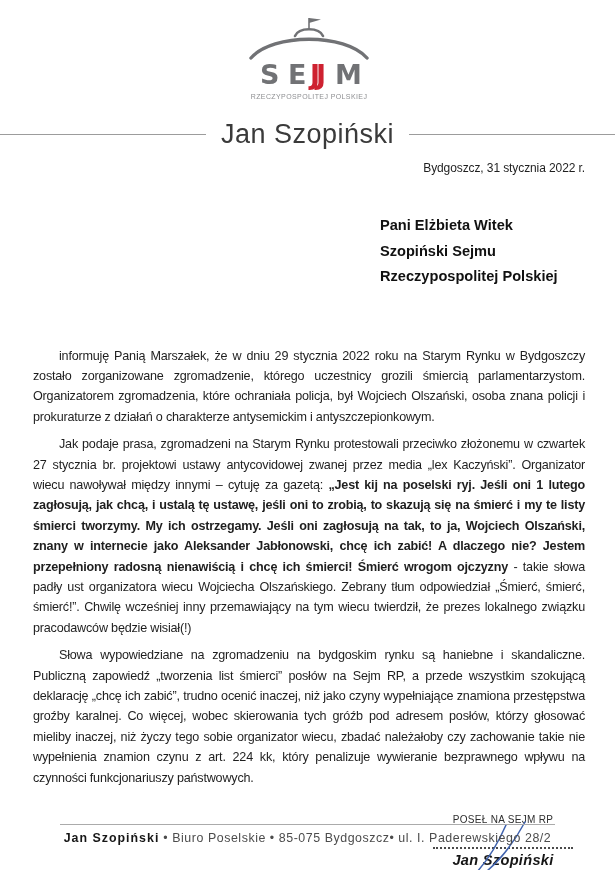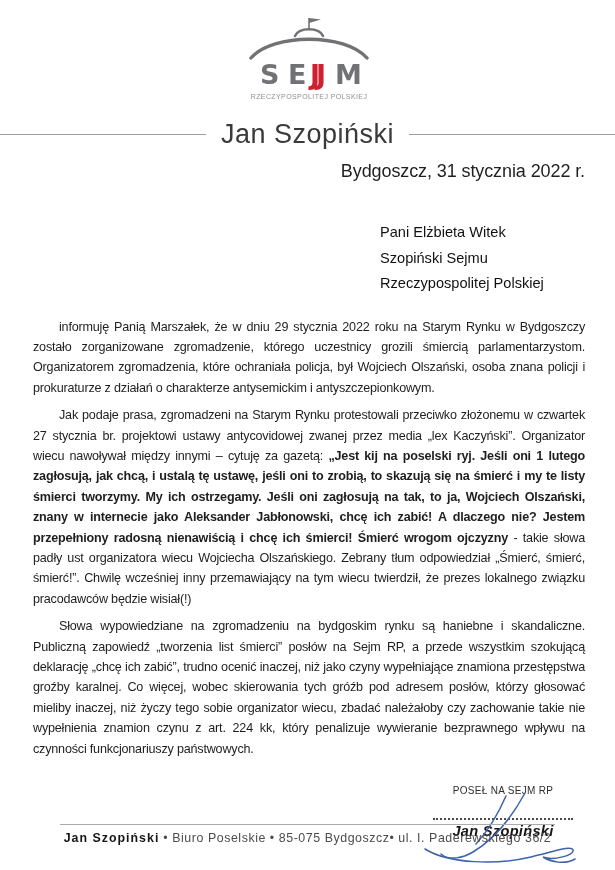--- a/index.html
+++ b/index.html
@@ -25,30 +25,30 @@
   }
   .name-header .rule { flex:1; height:1px; background:#9c9c9c; }
   .name-header .sender-name {
     padding:0 15px;
     font-size:27px; font-weight:400; color:#3a3a3a;
     letter-spacing:0.5px; white-space:nowrap;
   }
   
   .dateline {
     text-align:right; margin-top:9px;
-    font-size:18px; color:#1f1f1f; letter-spacing:-0.1px;
+    font-size:12px; color:#1f1f1f; letter-spacing:-0.1px;
   }
   
   .recipient {
     margin:38px 0 0 347px;
-    font-size:14.6px; font-weight:normal; color:#111;
+    font-size:14.6px; font-weight:bold; color:#111;
     line-height:25.5px;
   }
   
-  .body-text { margin-top:20px; }
+  .body-text { margin-top:56px; }
   .body-text p {
     margin:0 0 7px 0;
     font-size:12.6px; line-height:20.4px;
     text-align:justify; text-indent:26px;
     letter-spacing:-0.2px; color:#1e1e1e;
   }
   .quote { font-weight:bold; }
   
   .sig-block {
     position:relative;
@@ -136,15 +136,15 @@
     <svg class="sig-ink" viewBox="0 0 190 84">
       <g fill="none" stroke-width="1.5" stroke-linecap="round" stroke="#3f62ae">
         <path d="M120,2 C108,24 90,48 68,61 C58,67 44,70 36,63"></path>
         <path d="M101,5 C94,21 83,40 71,53"></path>
         <path d="M20,58 C44,73 92,74 126,66 C148,61 166,54 168,59 C170,64 148,70 138,66 C146,71 160,74 170,68"></path>
       </g>
     </svg>
   </div>
 
   <div class="footer-rule"></div>
-  <div class="footer-text"><span class="footer-name">Jan Szopiński</span><span> • Biuro Poselskie • 85-075 Bydgoszcz• ul. I. Paderewskiego 36/2</span></div>
+  <div class="footer-text"><span class="footer-name">Jan Szopiński</span><span> • Biuro Poselskie • 85-075 Bydgoszcz• ul. I. Paderewskiego 28/2</span></div>
 
 </div>
 
 </body></html>

